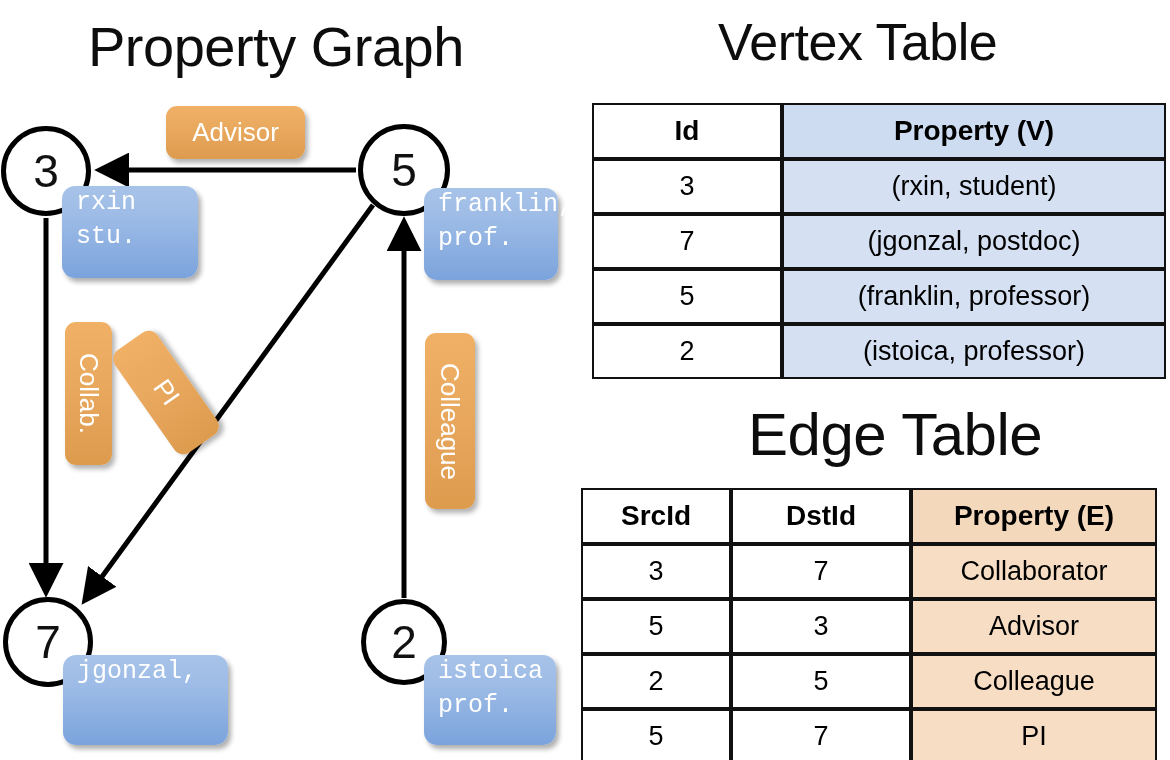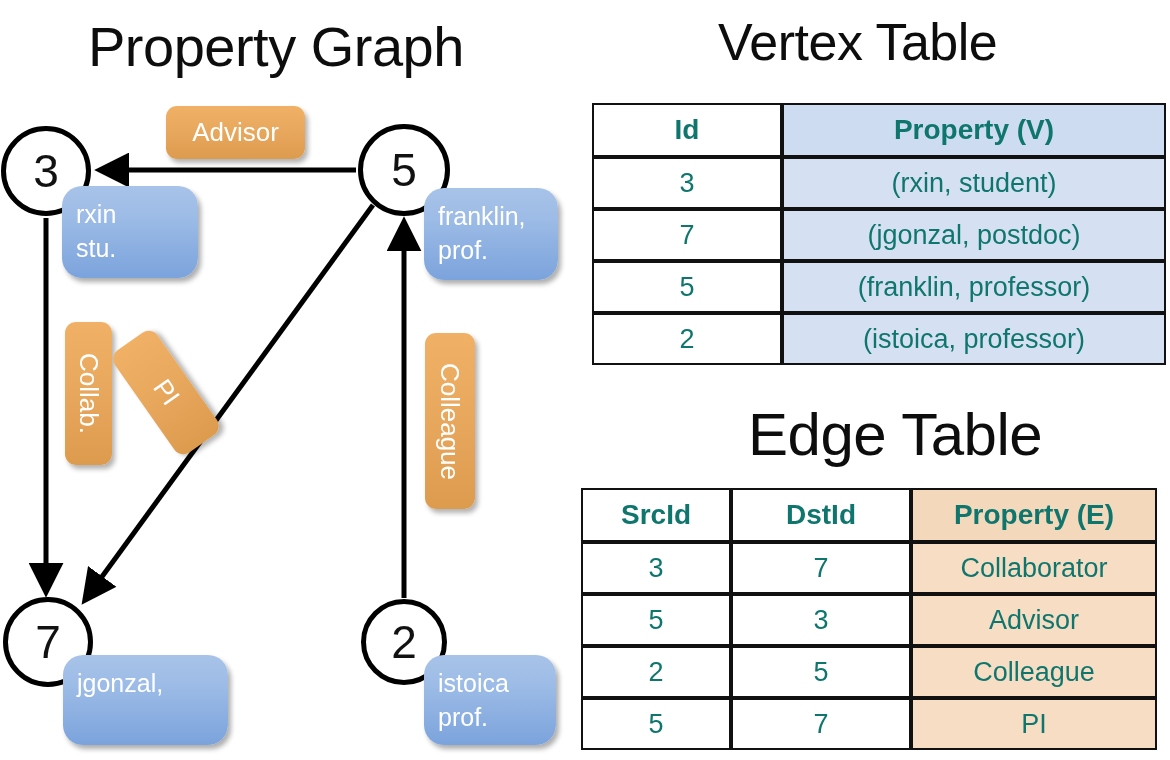--- a/index.html
+++ b/index.html
@@ -56,30 +56,30 @@
     font-family: "Liberation Sans", sans-serif;
   }
   #node-3 { left: 1px;   top: 126px; width: 90px; height: 90px; }
   #node-5 { left: 358px; top: 124px; width: 92px; height: 92px; }
   #node-7 { left: 3px;   top: 597px; width: 90px; height: 90px; }
   #node-2 { left: 361px; top: 599px; width: 86px; height: 86px; }
 
   
   .prop-box {
     position: absolute;
-    border-radius: 20px;
+    border-radius: 13px;
     background: linear-gradient(to bottom, #a8c3e8 0%, #9cbbe6 35%, #7ba3dc 100%);
     box-shadow: 3px 4px 5px rgba(0,0,0,0.32);
     color: #ffffff;
     font-size: 25px;
     line-height: 1.35;
-    padding: 12px 14px;
+    padding: 0 14px;
     box-sizing: border-box;
     z-index: 4;
-    font-family: Liberation Sans, sans-serif;
+    font-family: Liberation Mono, monospace;
   }
   #vbox-3 { left: 62px;  top: 186px; width: 136px; height: 92px; }
   #vbox-5 { left: 424px; top: 188px; width: 134px; height: 92px; }
   #vbox-7 { left: 63px;  top: 655px; width: 165px; height: 90px; }
   #vbox-2 { left: 424px; top: 655px; width: 132px; height: 90px; }
 
   
   .edge-box {
     position: absolute;
     border-radius: 11px;
@@ -130,22 +130,22 @@
     border-spacing: 0;
     table-layout: fixed;
     font-family: "Liberation Sans", sans-serif;
   }
   table.grid td, table.grid th {
     border: 2px solid #111;
     text-align: center;
     vertical-align: middle;
     font-weight: 400;
     font-size: 27px;
-    color: #0f766e;
-    padding: 3px;
+    color: #000000;
+    padding: 10px;
     height: 52px;
     box-sizing: border-box;
     background: #ffffff;
   }
   table.grid th {
     font-weight: 700;
     font-size: 28px;
     height: 54px;
   }
 

